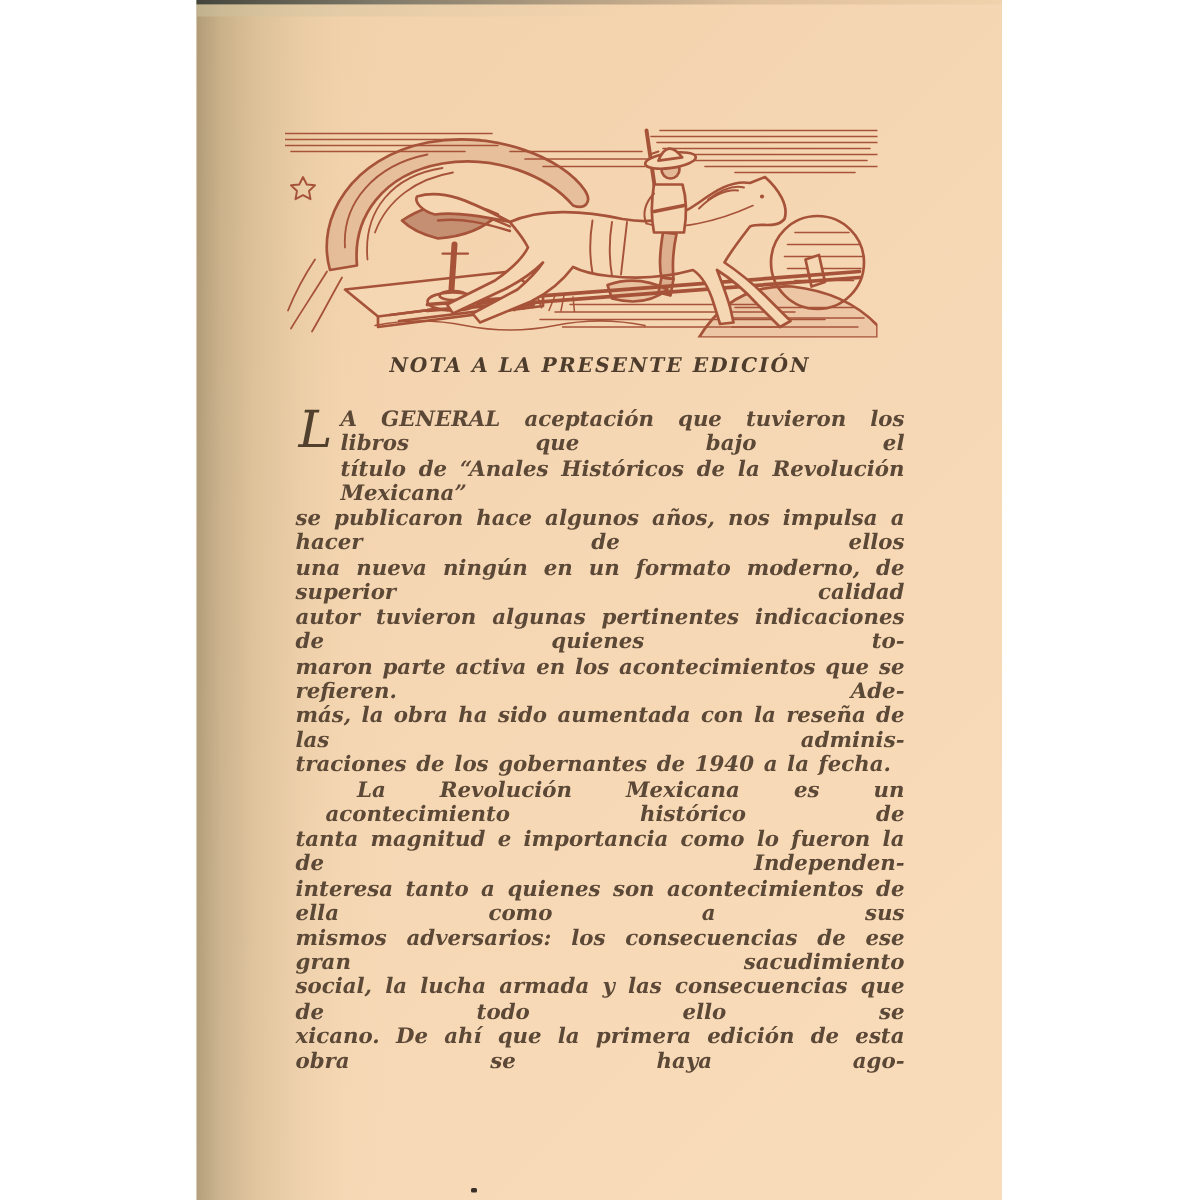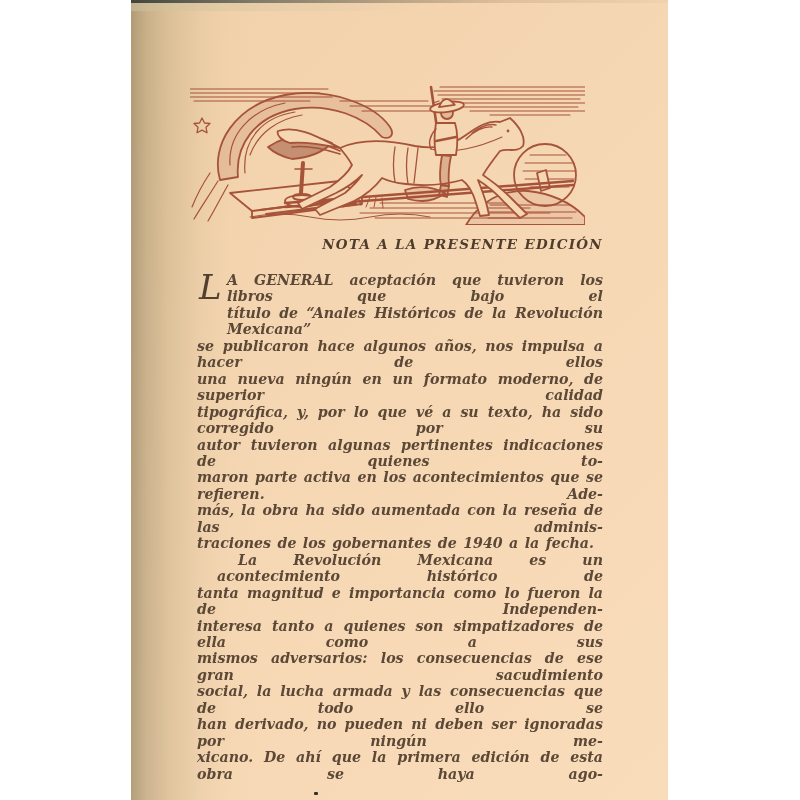--- a/index.html
+++ b/index.html
@@ -9,21 +9,21 @@
         background:
           linear-gradient(to right, rgba(118,106,70,.52) 0%, rgba(142,128,88,.40) 3%,
             rgba(168,150,103,.30) 7%, rgba(198,176,128,.17) 13%, rgba(220,196,148,.08) 18%,
             rgba(0,0,0,0) 24%),
           linear-gradient(135deg, #f1d1aa 0%, #f6d7b4 45%, #f9dcba 100%);}
   .top-edge{position:absolute;top:0;left:0;right:0;height:3px;
         background:linear-gradient(to right,#43453c 0%,#7d7868 22%,#b7a184 48%,#dfc09c 70%,#f0d2ac 100%);}
   .top-sheen{position:absolute;top:3px;left:0;width:55%;height:8px;
         background:linear-gradient(to right, rgba(205,195,160,.55), rgba(205,195,160,0));}
   .illus{position:absolute;left:59px;top:85px;width:395px;height:140px;}
-  .title{position:absolute;left:66px;top:236px;width:406px;text-align:right;
+  .title{position:absolute;left:66px;top:236px;width:406px;text-align:center;
          font-style:italic;font-weight:bold;font-size:13.5px;letter-spacing:1.3px;
          color:#4e3d2c;white-space:nowrap;}
   .textblock{position:absolute;left:66px;top:272px;width:406px;color:#5c4836;
          font-style:italic;font-size:14.2px;line-height:16.45px;word-spacing:1.5px;}
   .para{position:relative;}
   .tline{text-align:justify;text-align-last:justify;font-weight:bold;}
   .tline.flush{text-align-last:left;}
   .tline.cap-indent{padding-left:30px;}
   .tline.indent{text-indent:21px;margin-left:20px;}
   .dropcap{position:absolute;left:2px;top:0px;font-size:34px;line-height:31px;
@@ -110,31 +110,29 @@
     </svg>
 
     <div class="title">NOTA A LA PRESENTE EDICIÓN</div>
     <div class="textblock">
         <div class="para">
           <span class="dropcap">L</span>
           <div class="tline cap-indent">A GENERAL aceptación que tuvieron los libros que bajo el</div>
           <div class="tline cap-indent">título de “Anales Históricos de la Revolución Mexicana”</div>
           <div class="tline">se publicaron hace algunos años, nos impulsa a hacer de ellos</div>
           <div class="tline">una nueva ningún en un formato moderno, de superior calidad</div>
-          <div class="tline">tipográfica, y, por lo que vé a su texto, ha sido corregido por su</div>
           <div class="tline">autor tuvieron algunas pertinentes indicaciones de quienes to-</div>
           <div class="tline">maron parte activa en los acontecimientos que se refieren. Ade-</div>
           <div class="tline">más, la obra ha sido aumentada con la reseña de las adminis-</div>
           <div class="tline flush">traciones de los gobernantes de 1940 a la fecha.</div>
         </div>
         <div class="para">
           <div class="tline indent">La Revolución Mexicana es un acontecimiento histórico de</div>
           <div class="tline">tanta magnitud e importancia como lo fueron la de Independen-</div>
-          <div class="tline">interesa tanto a quienes son simpatizadores de ella como a sus</div>
+          <div class="tline">interesa tanto a quienes son acontecimientos de ella como a sus</div>
           <div class="tline">mismos adversarios: los consecuencias de ese gran sacudimiento</div>
           <div class="tline">social, la lucha armada y las consecuencias que de todo ello se</div>
-          <div class="tline">han derivado, no pueden ni deben ser ignoradas por ningún me-</div>
           <div class="tline">xicano. De ahí que la primera edición de esta obra se haya ago-</div>
         </div>
       </div>
     <div class="speck"></div>
   </div>
 </div>
 
 </body></html>

